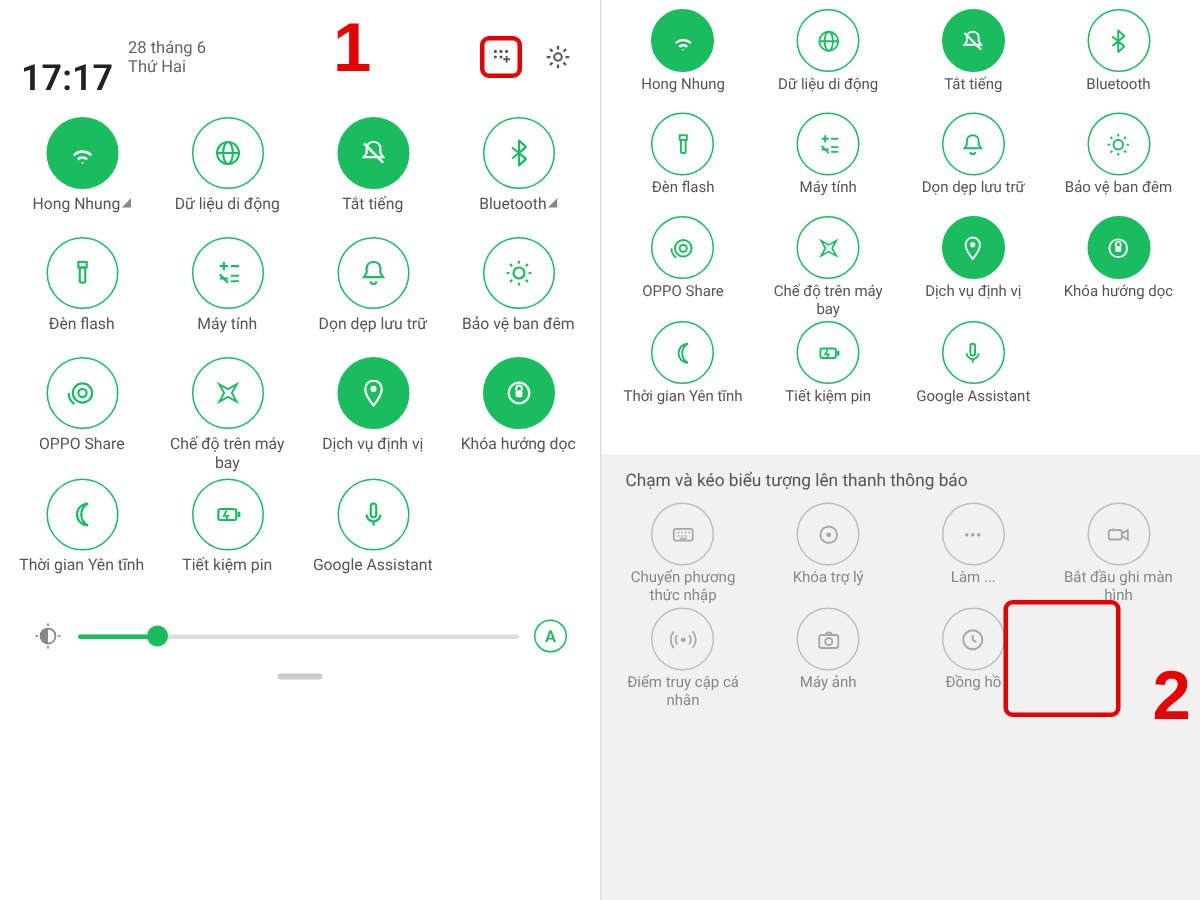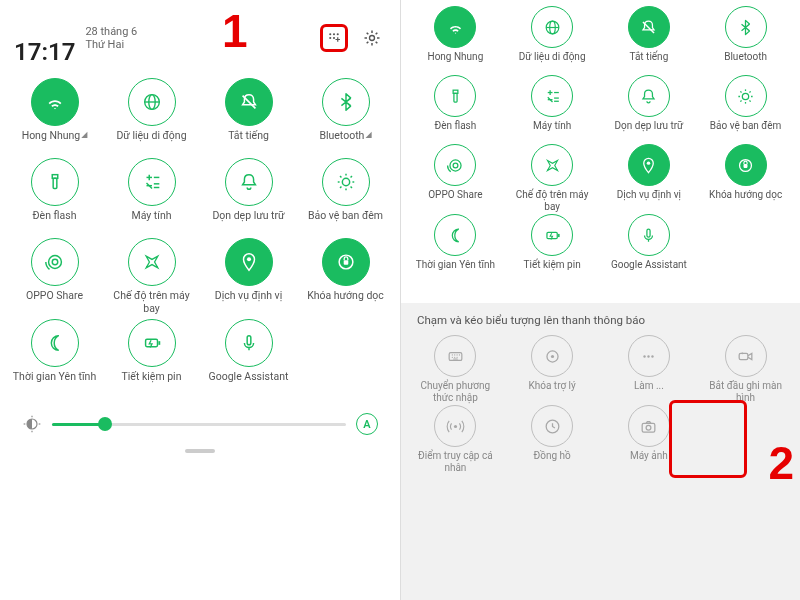--- a/index.html
+++ b/index.html
@@ -546,31 +546,31 @@
           <div class="circ">
             <svg viewBox="0 0 24 24">
               <use href="#i-hotspot"></use>
             </svg>
           </div>
           <div class="lbl">Điểm truy cập cá nhân</div>
         </div>
         <div class="tile-d">
           <div class="circ">
             <svg viewBox="0 0 24 24">
+              <use href="#i-camera"></use>
+            </svg>
+          </div>
+          <div class="lbl">Máy ảnh</div>
+        </div>
+        <div class="tile-d">
+          <div class="circ">
+            <svg viewBox="0 0 24 24">
               <use href="#i-clock"></use>
             </svg>
           </div>
           <div class="lbl">Đồng hồ</div>
-        </div>
-        <div class="tile-d">
-          <div class="circ">
-            <svg viewBox="0 0 24 24">
-              <use href="#i-camera"></use>
-            </svg>
-          </div>
-          <div class="lbl">Máy ảnh</div>
         </div>
       </div>
   </div>
 
   <div class="highlight-red-2" style="left:268px; top:400px; width:78px; height:78px;"></div>
   <div class="annot" style="top:436px; right:6px;">2</div>
 </div>
 
 </body></html>

